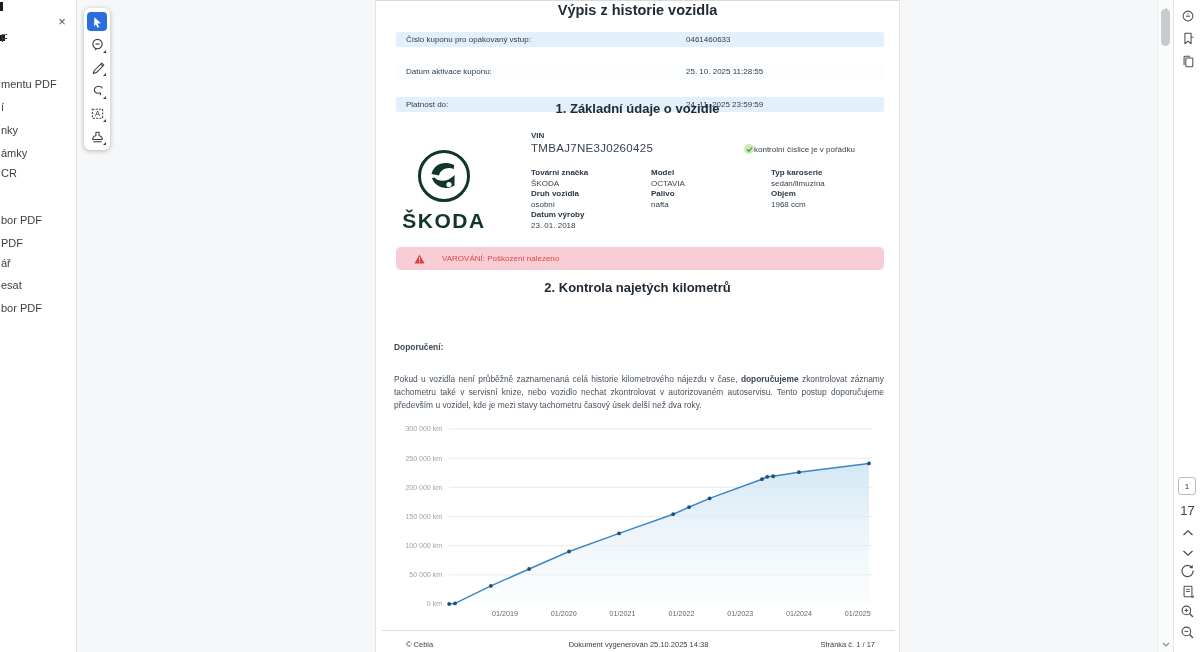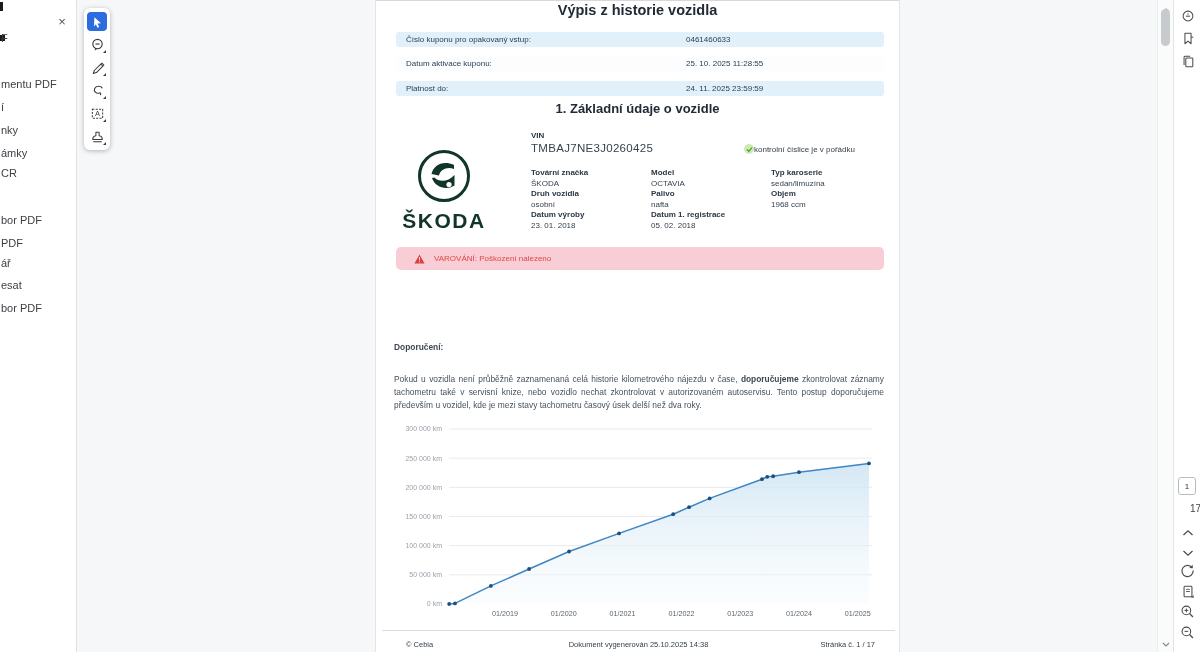--- a/index.html
+++ b/index.html
@@ -33,21 +33,21 @@
   
   .canvas { position:absolute; left:78px; top:0; width:1079px; height:652px; }
   .page { position:absolute; left:297px; top:0; width:525px; height:652px;
     background:#ffffff; border-left:1px solid #e4e4e4; border-right:1px solid #e4e4e4; }
   .page::before { content:""; position:absolute; left:0; right:0; top:0; height:1px; background:#d8d8d8; }
 
   .doc-title { position:absolute; left:0; top:2px; width:100%; text-align:center;
     font-size:14.5px; font-weight:700; color:#212b36; }
 
   .coupon-table { position:absolute; left:20px; top:32px; width:488px; }
-  .coupon-row { position:relative; height:14.5px; margin-bottom:10px; border-radius:3px;
+  .coupon-row { position:relative; height:14.5px; margin-bottom:18px; border-radius:3px;
     font-size:8px; color:#2c3e50; display:flex; align-items:center; }
   .coupon-table div.coupon-row:nth-of-type(odd) { background:#e2f0f9; }
   .coupon-table div.coupon-row:nth-of-type(even) { background:#fbfdfe; }
   .c-label { margin-left:10px; }
   .c-value { position:absolute; left:290px; }
 
   .sec-heading { position:absolute; width:100%; text-align:center; font-size:13px;
     font-weight:700; color:#212b36; }
   .sec1 { top:101px; } .sec2 { top:280px; }
 
@@ -63,21 +63,21 @@
   .check-circle { width:10px; height:10px; border-radius:50%; background:#cdeab4;
     display:flex; align-items:center; justify-content:center; }
 
   .details-grid { position:absolute; left:155px; top:168px; width:360px;
     display:grid; grid-template-columns:120px 120px 150px; row-gap:0; }
   .detail-cell .mini-label { line-height:10px; }
   .detail-value { font-size:8px; color:#37424e; line-height:10px; margin-top:1px; }
 
   .warning-banner { position:absolute; left:20px; top:247px; width:488px; height:23px;
     background:#f8cdd5; border-radius:5px; display:flex; align-items:center; padding-left:18px; }
-  .warning-text { margin-left:9px; font-size:8px; font-weight:500; color:#de4848; }
+  .warning-text { margin-left:17px; font-size:8px; font-weight:500; color:#de4848; }
 
   .para { position:absolute; left:18px; width:490px; font-size:8.4px; line-height:13px;
     text-align:justify; color:#46525e; }
   .p1 { top:307px; } .prec { top:341px; font-weight:700; color:#3c4854; } .p2 { top:357px; } .p3 { top:373px; }
   .p3 b { color:#3c4854; }
 
   #mileage-chart { position:absolute; left:22px; top:422px; }
 
   .page-footer { position:absolute; left:6px; top:630px; width:513px; height:21px;
     border-top:1px solid #dcdcdc; font-size:7.5px; color:#333f49; }
@@ -95,22 +95,22 @@
 
   
   .right-rail { position:absolute; left:1173px; top:0; width:27px; height:652px;
     background:#ffffff; border-left:1px solid #e4e4e4; }
   .rr-btn { position:absolute; left:5px; width:17px; height:17px; border:none; background:transparent;
     display:flex; align-items:center; justify-content:center; cursor:pointer; padding:0; }
   .rr-btn svg { display:block; }
   .page-box { position:absolute; left:4px; top:477px; width:18px; height:18px;
     border:1px solid #b9bcbe; border-radius:3px; background:#fff; text-align:center;
     font-size:8px; color:#333; padding:0; }
-  .page-total { position:absolute; left:0; top:503px; width:27px; text-align:right;
-    font-size:10px; color:#444; }
+  .page-total { position:absolute; left:0; top:503px; width:27px; text-align:center;
+    font-size:13px; color:#444; }
 </style>
 </head>
 <body>
 
 <div class="app">
 
   <aside class="sidebar">
     <div class="edge-frag f1"></div>
     <div class="edge-frag f2"></div>
     <button class="close-btn">×</button>
@@ -276,37 +276,34 @@
           <div class="detail-cell">
             <div class="mini-label">Objem</div>
             <div class="detail-value">1968 ccm</div>
           </div>
 
           <div class="detail-cell">
             <div class="mini-label">Datum výroby</div>
             <div class="detail-value">23. 01. 2018</div>
           </div>
 
-          <div class="detail-cell">
-            <div class="mini-label">Datum 1. registrace</div>
-            <div class="detail-value">05. 02. 2018</div>
-          </div>
         </div>
 
       <div class="warning-banner">
         <span>
           <svg width="11" height="10" viewBox="0 0 12 11">
               <path d="M6 0.6 L11.5 10.4 H0.5 Z" fill="#d84040"></path>
               <rect x="5.4" y="3.4" width="1.2" height="3.6" fill="#f8cdd5"></rect>
               <rect x="5.4" y="7.9" width="1.2" height="1.2" fill="#f8cdd5"></rect>
             </svg>
         </span>
         <span class="warning-text">VAROVÁNÍ: Poškození nalezeno</span>
       </div>
 
+      <h2 class="sec-heading sec2">2. Kontrola najetých kilometrů</h2>
 
       <p class="para prec">Doporučení:</p>
       <p class="para p3"><span>Pokud u vozidla není průběžně zaznamenaná celá historie kilometrového nájezdu v čase, </span><b>doporučujeme</b><span> zkontrolovat záznamy tachometru také v servisní knize, nebo vozidlo nechat zkontrolovat v autorizovaném autoservisu. Tento postup doporučujeme především u vozidel, kde je mezi stavy tachometru časový úsek delší než dva roky.</span></p>
 
       <svg id="mileage-chart" width="482" height="196" viewBox="0 0 482 196">
         <defs>
           <linearGradient id="areaGrad" x1="0" y1="0" x2="0" y2="1">
             <stop offset="0" stop-color="#cfe5f3" stop-opacity="0.9"></stop>
             <stop offset="1" stop-color="#f3f9fc" stop-opacity="0.35"></stop>
           </linearGradient>

